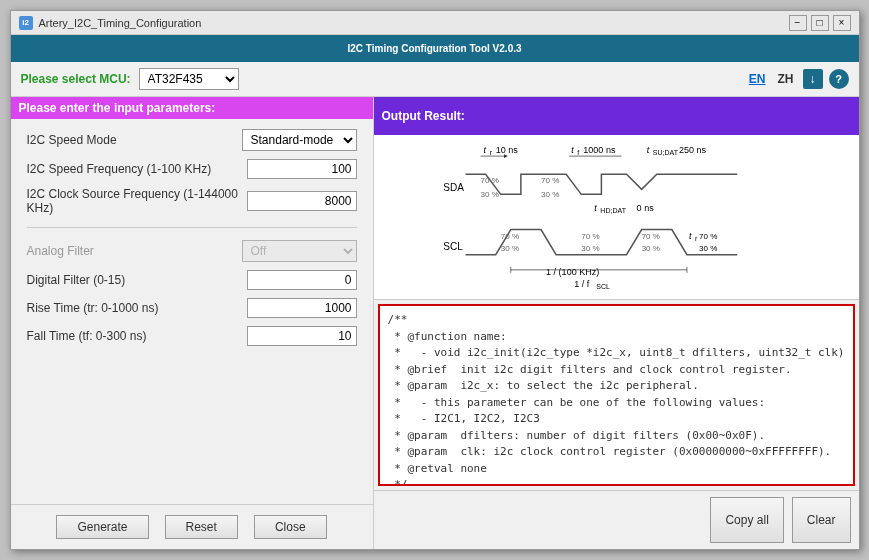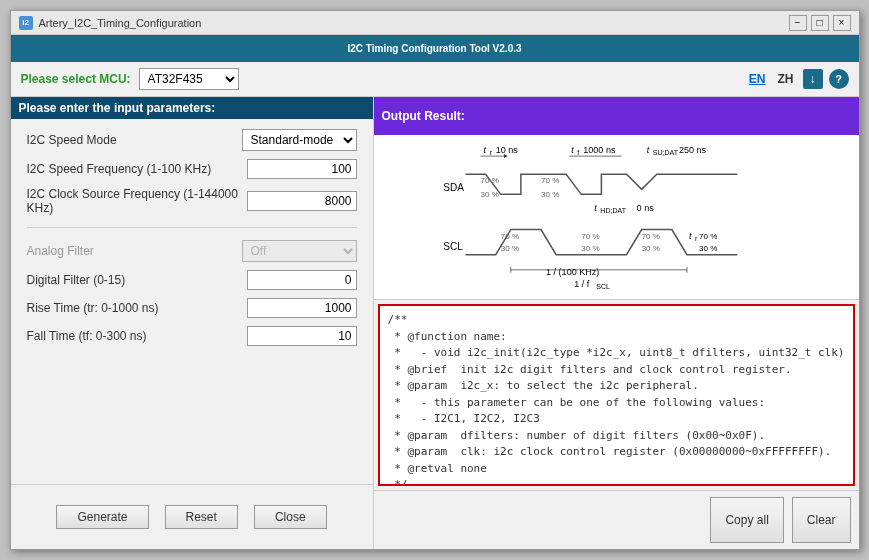--- a/index.html
+++ b/index.html
@@ -146,21 +146,21 @@
     }
 
     
     .left-panel {
       width: 420px;
       border-right: 1px solid #ccc;
       display: flex;
       flex-direction: column;
     }
     .panel-header {
-      background: #0c4a6e;
+      background: #d946ef;
       color: white;
       font-size: 12px;
       font-weight: bold;
       padding: 4px 8px;
     }
     .params-form {
       padding: 10px 16px;
       flex: 1;
       display: flex;
       flex-direction: column;
@@ -199,21 +199,21 @@
     .form-divider {
       height: 1px;
       background: #ccc;
       margin: 4px 0;
     }
 
     .bottom-buttons {
       display: flex;
       justify-content: center;
       gap: 16px;
-      padding: 20px;
+      padding: 10px;
       border-top: 1px solid #ccc;
     }
     .action-btn {
       padding: 4px 20px;
       border: 1px solid #999;
       background: linear-gradient(to bottom, #f5f5f5, #e0e0e0);
       font-size: 12px;
       cursor: pointer;
       color: #333;
     }

